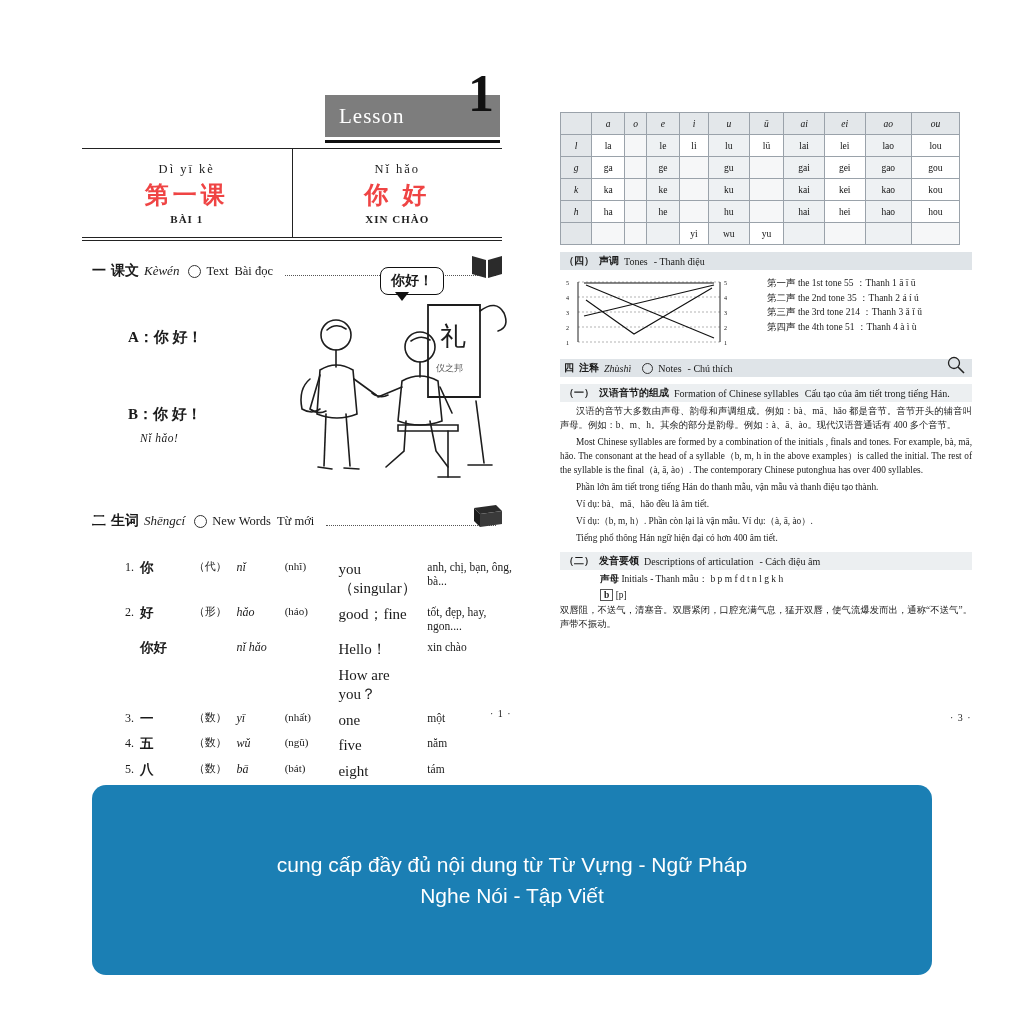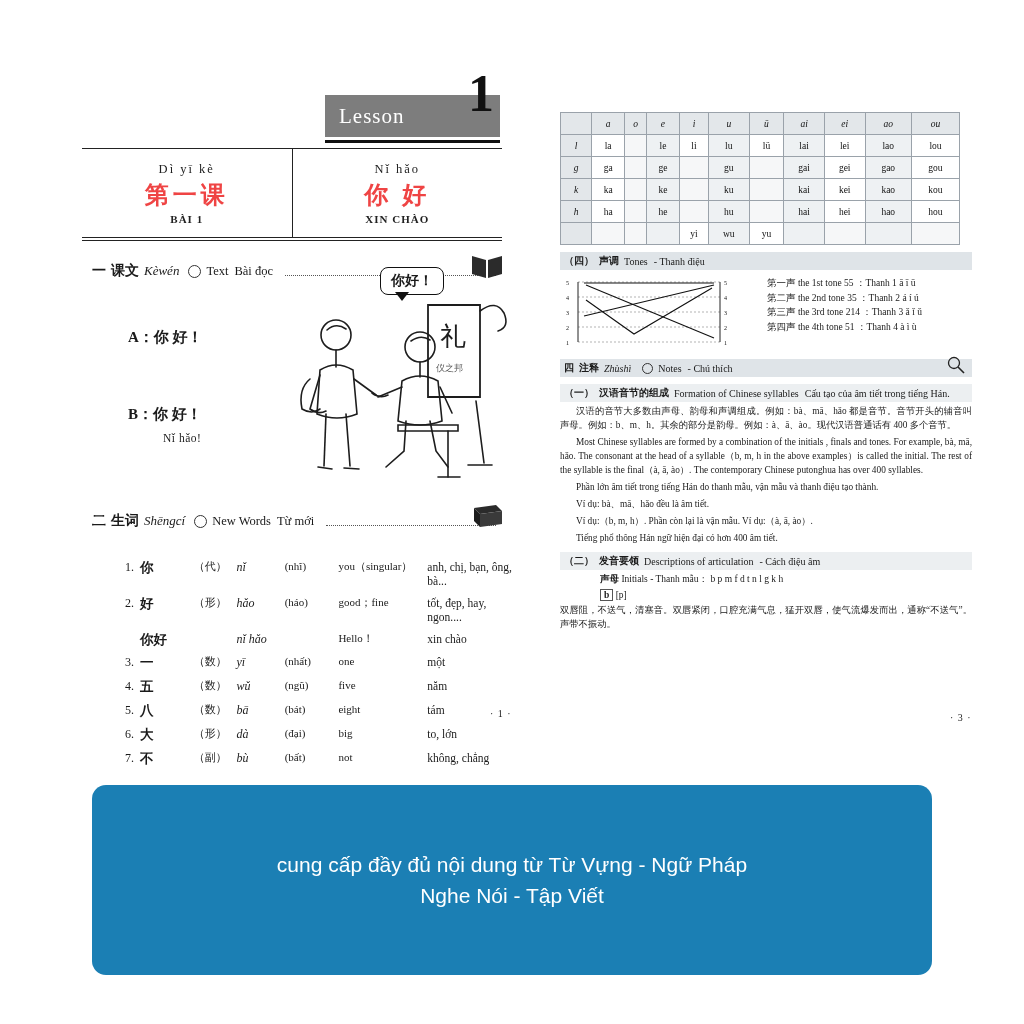--- a/index.html
+++ b/index.html
@@ -53,42 +53,42 @@
   .sec-en{font-size:12.5px;margin-right:6px;}
   .sec-vi{font-size:12.5px;margin-right:6px;}
   .dots{flex:1;border-bottom:1.5px dotted #555;height:9px;margin:0 6px;}
 
   .book-icon{
     position:absolute;right:-2px;top:-10px;width:34px;height:28px;
   }
 
   .dialog{position:absolute;left:58px;top:268px;font-size:15px;}
   .dialog .line{margin-bottom:8px;font-weight:bold;}
-  .dialog .sub{font-size:11.5px;font-weight:normal;margin-left:35px;letter-spacing:0.5px;}
+  .dialog .sub{font-size:11.5px;font-weight:normal;margin-left:12px;letter-spacing:0.5px;font-style:italic;}
 
   .illustration{position:absolute;left:210px;top:215px;width:230px;height:220px;}
   .bubble{
     position:absolute;left:100px;top:-8px;width:62px;height:26px;border:1.4px solid #111;
     border-radius:8px;background:#fff;display:flex;align-items:center;justify-content:center;
     font-size:14px;font-weight:bold;
   }
   .bubble:after{
     content:"";position:absolute;left:14px;top:24px;width:0;height:0;
     border-left:7px solid transparent;border-right:7px solid transparent;border-top:9px solid #111;
   }
 
   
   .nw-table{position:absolute;left:40px;top:500px;width:410px;font-size:12px;}
   .nw-row{display:flex;align-items:flex-start;margin-bottom:7px;line-height:1.25;}
   .c-idx{width:26px;text-align:right;padding-right:6px;}
   .c-hz{width:58px;font-weight:bold;font-size:13.5px;}
   .c-pos{width:46px;font-size:11px;}
   .c-py{width:52px;font-style:italic;}
   .c-vpy{width:58px;font-size:11px;}
-  .c-en{width:96px;font-size:11px;}
+  .c-en{width:96px;font-size:15px;}
   .c-vi{width:100px;font-size:11.5px;}
   .page-num-left{position:absolute;left:420px;top:648px;font-size:10px;letter-spacing:1px;}
 
   
   .right-page{position:absolute;left:560px;top:112px;width:412px;height:620px;font-size:9px;}
 
   table.syl{border-collapse:collapse;width:400px;font-size:9.5px;}
   table.syl td,table.syl th{
     border:1px solid #9aa2aa;height:19px;text-align:center;font-weight:normal;color:#111;
   }
@@ -258,20 +258,29 @@
         <div class="c-vi">tốt, đẹp, hay, ngon....</div>
       </div>
       <div class="nw-row">
         <div class="c-idx"></div>
         <div class="c-hz">你好</div>
         <div class="c-pos"></div>
         <div class="c-py">nǐ hǎo</div>
         <div class="c-vpy"></div>
         <div class="c-en">Hello！</div>
         <div class="c-vi">xin chào</div>
+      </div>
+      <div class="nw-row">
+        <div class="c-idx"></div>
+        <div class="c-hz"></div>
+        <div class="c-pos"></div>
+        <div class="c-py"></div>
+        <div class="c-vpy"></div>
+        <div class="c-en">How are you？</div>
+        <div class="c-vi"></div>
       </div>
       <div class="nw-row">
         <div class="c-idx">3.</div>
         <div class="c-hz">一</div>
         <div class="c-pos">（数）</div>
         <div class="c-py">yī</div>
         <div class="c-vpy">(nhất)</div>
         <div class="c-en">one</div>
         <div class="c-vi">một</div>
       </div>

